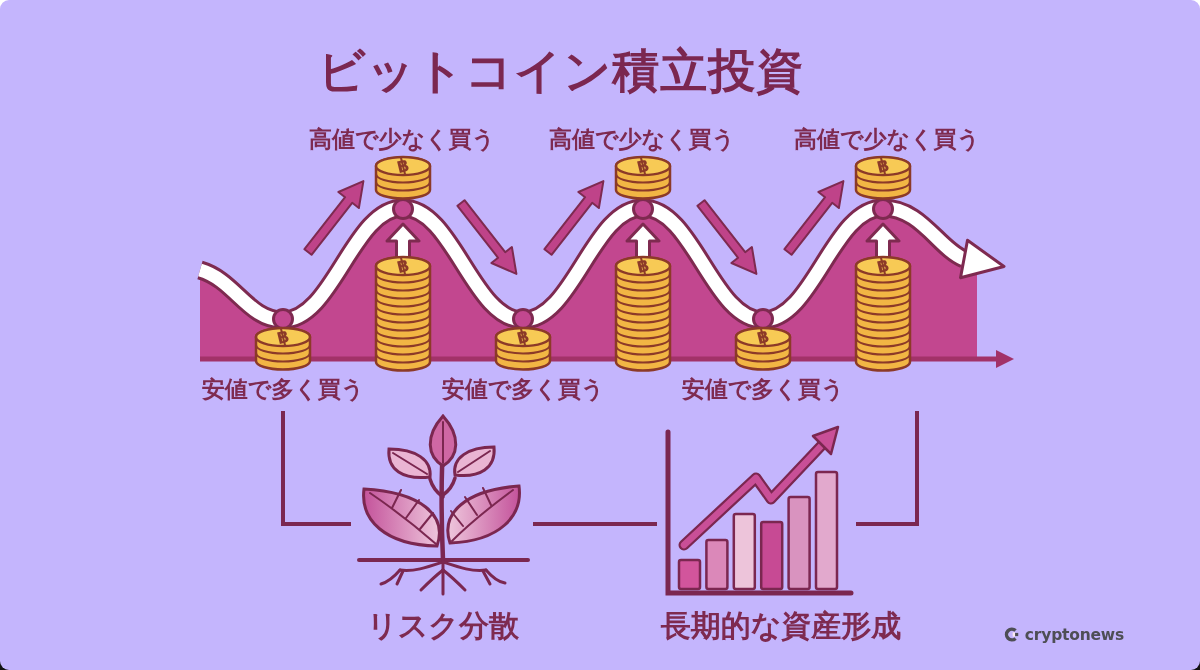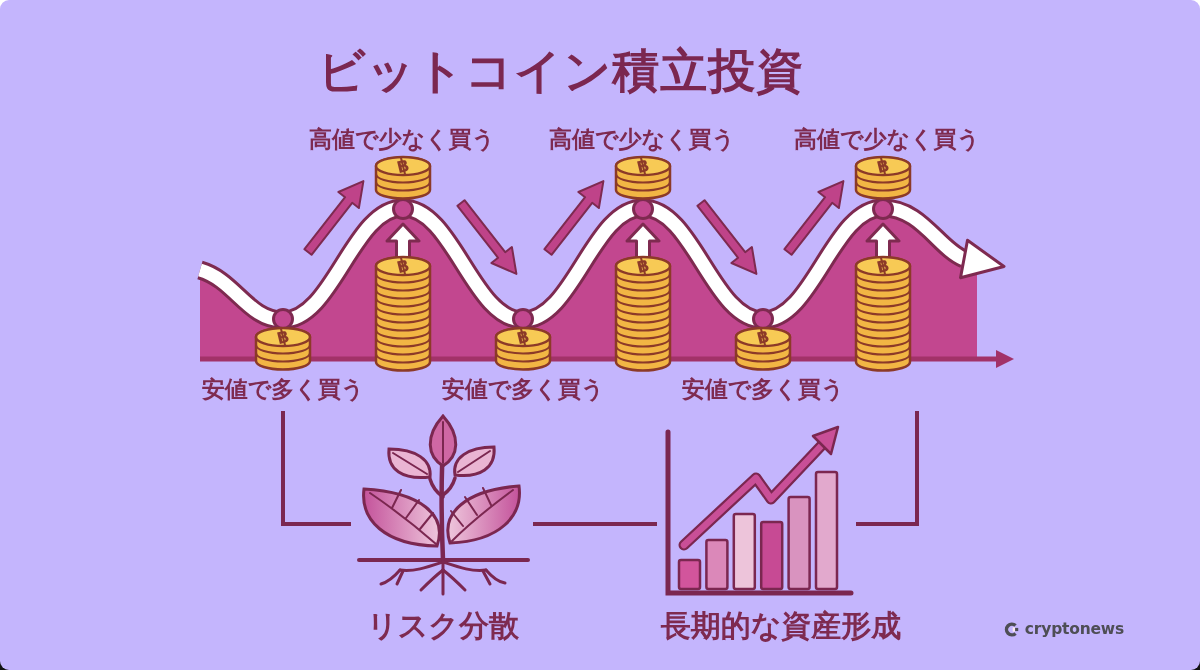--- a/index.html
+++ b/index.html
@@ -20,21 +20,21 @@
     position:absolute;transform:translateX(-50%);white-space:nowrap;
     font-size:23px;font-weight:bold;color:#7e2a50;
   }
   .caption{
     position:absolute;transform:translateX(-50%);white-space:nowrap;
     font-size:30px;font-weight:bold;color:#7e2a50;
   }
   .svg-layer{position:absolute;left:0;top:0;}
   .logo{
     position:absolute;left:1004px;top:620px;width:120px;height:24px;
-    display:flex;align-items:flex-start;gap:5px;
+    display:flex;align-items:flex-end;gap:5px;
   }
   .logo-text{font-size:15.5px;font-weight:bold;color:#4e4e55;letter-spacing:-0.2px;}
 </style>
 </head>
 <body>
 
 <div class="canvas">
 
   <div class="title">ビットコイン積立投資</div>
 

